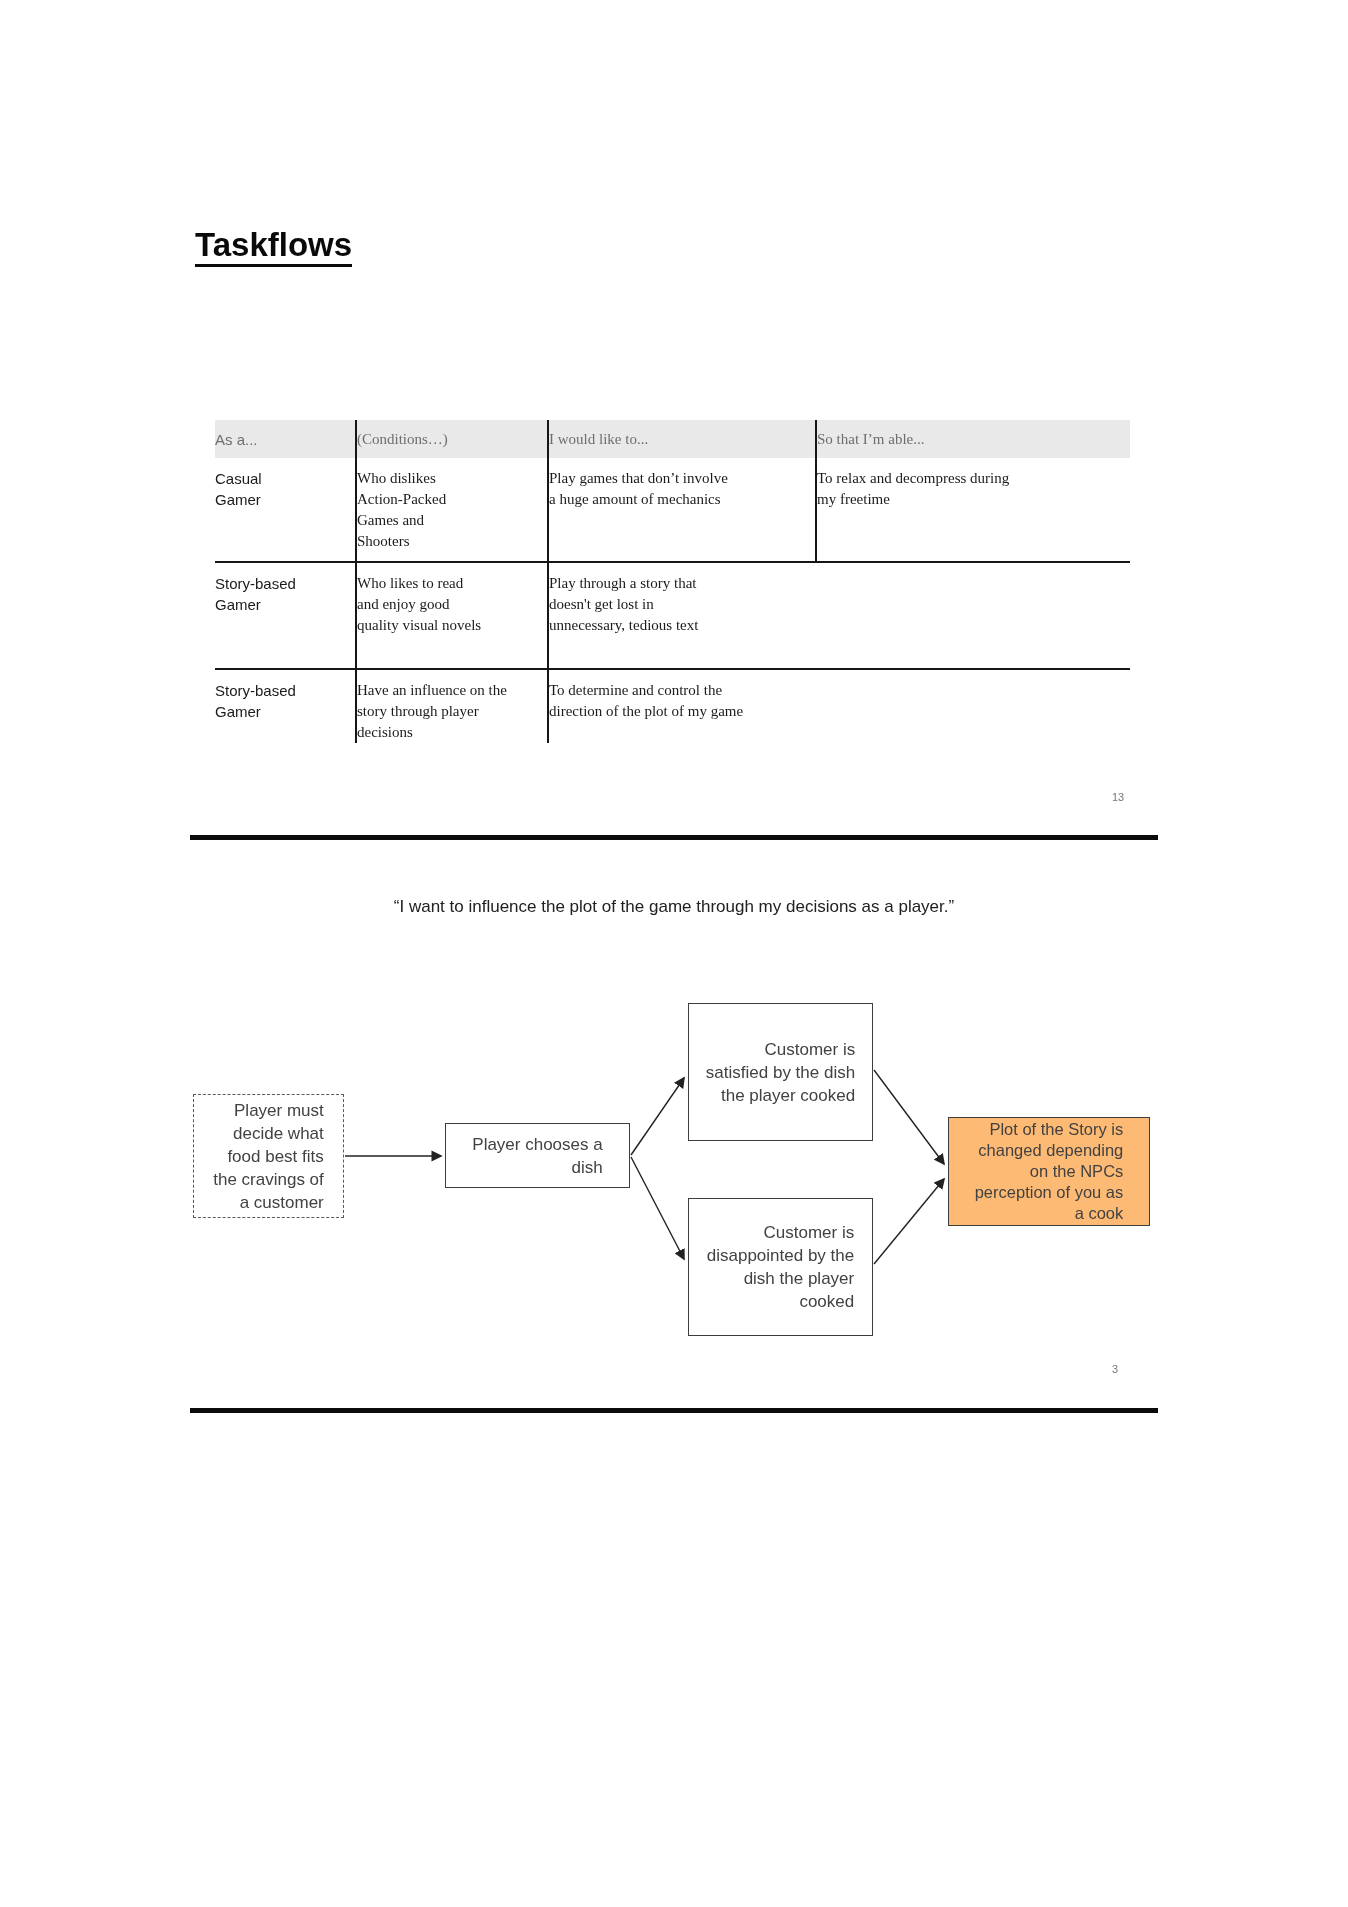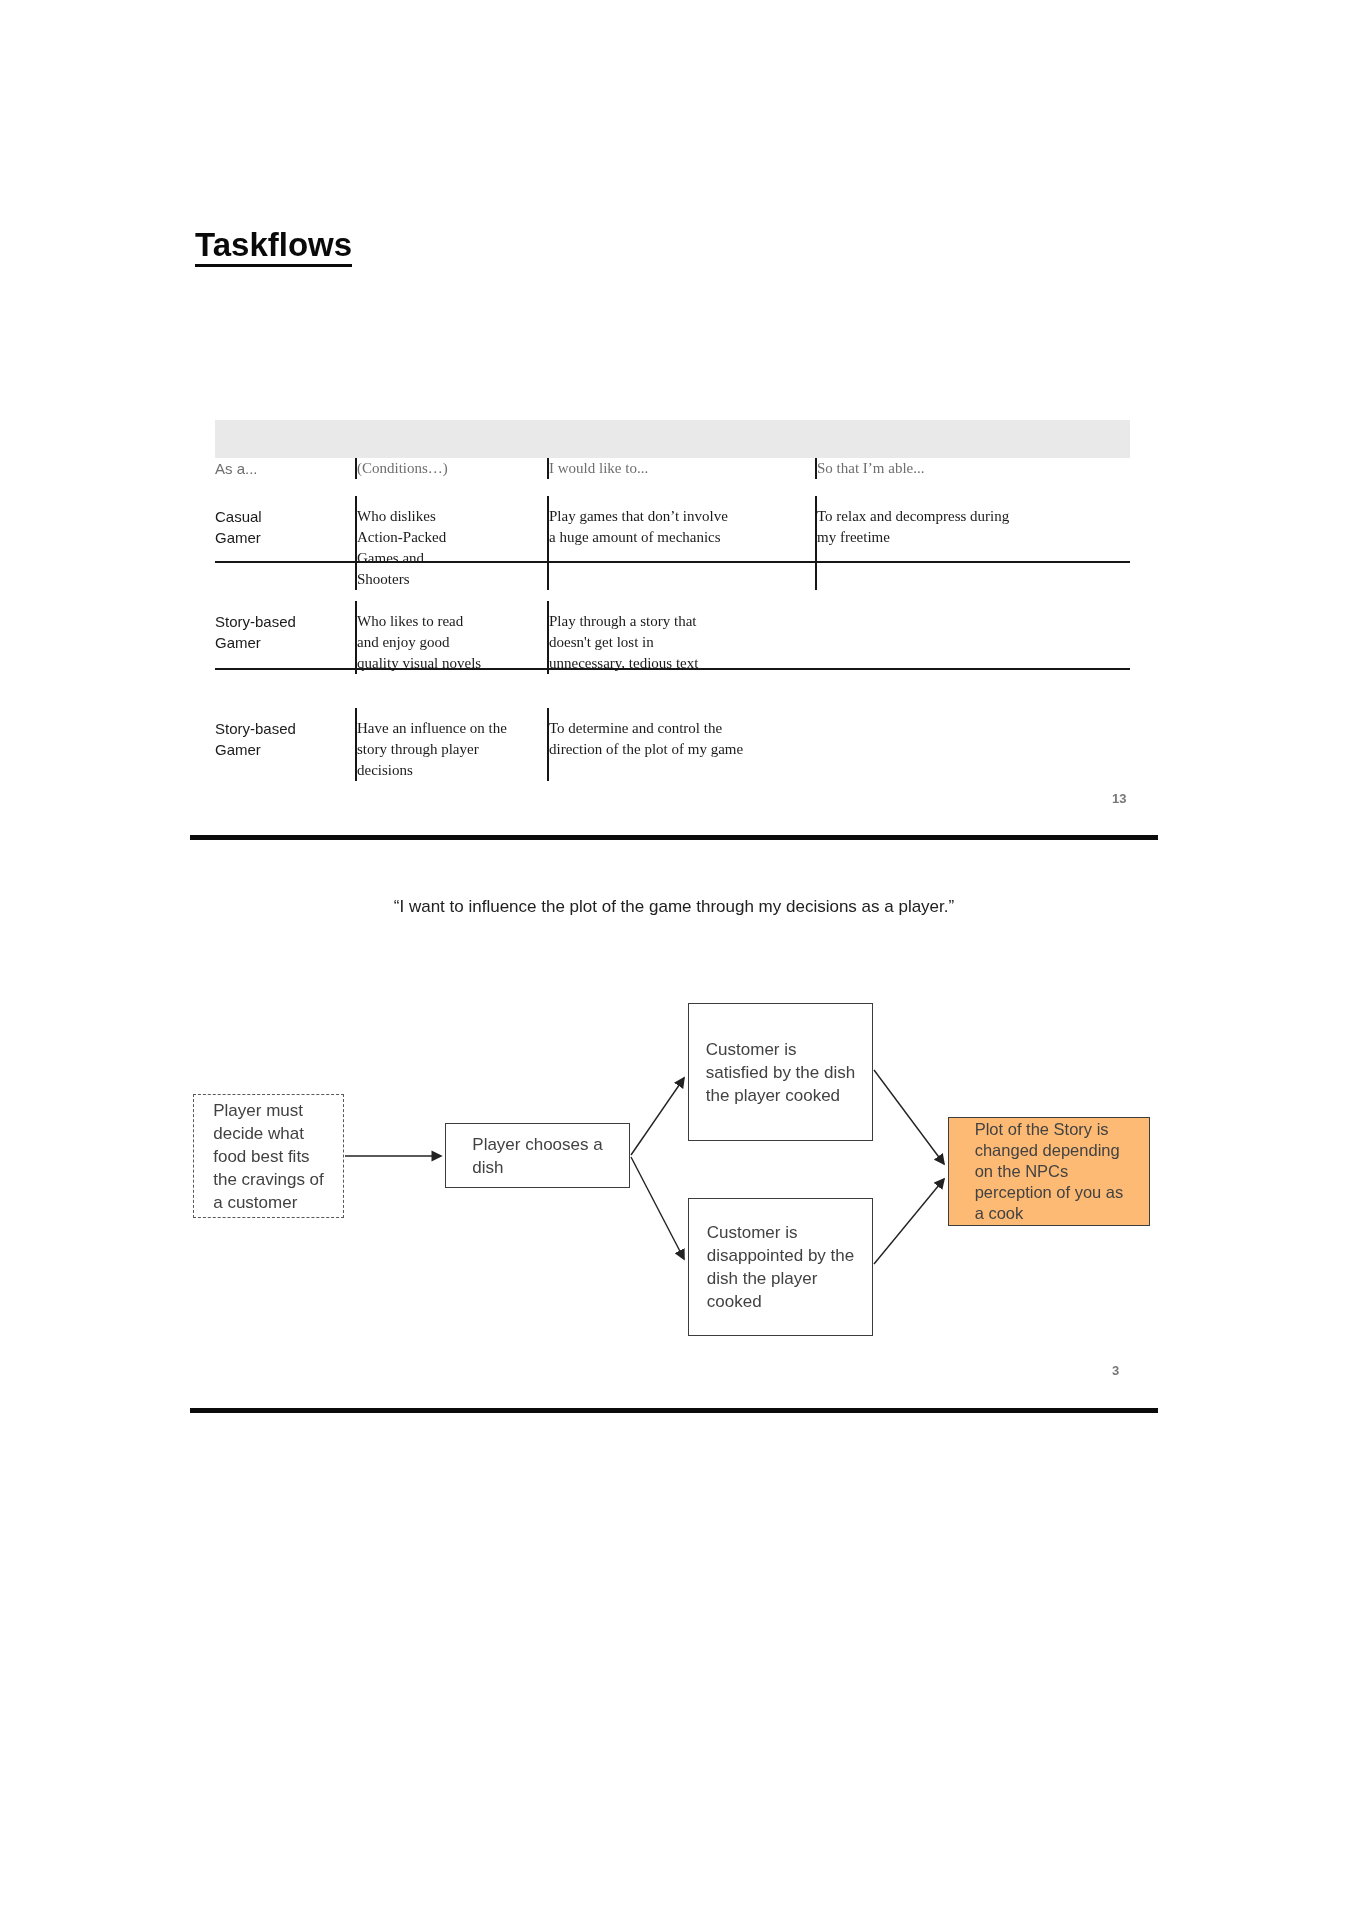--- a/index.html
+++ b/index.html
@@ -33,57 +33,56 @@
   .trow.thead {
     background: #e9e9e9;
     height: 38px;
     color: #6e6e6e;
   }
   .thead .tcell { display: flex; align-items: center; padding-top: 0; }
   .tcell {
     box-sizing: border-box;
     padding: 10px 10px 0 0;
     white-space: pre-line;
-    margin-top: 38px;
   }
   .tcell:nth-child(n+2) { border-left: 2px solid #161616; font-family: Liberation Serif, serif; }
   .trow.row1 { height: 105px; border-bottom: 2px solid #161616; }
   .trow.row2 { height: 107px; border-bottom: 2px solid #161616; }
   .trow.row3 { height: 58px; }
 
   
   .slide-divider {
     position: absolute; left: 190px; width: 968px; height: 5px;
     background: #0b0b0b;
   }
   .divider-1 { top: 835px; }
   .divider-2 { top: 1408px; }
   .page-num {
     position: absolute; left: 1112px; width: 30px;
-    font-size: 13px; color: #777777; text-align: left; font-weight: bold;
+    font-size: 11px; color: #777777; text-align: left;
   }
   .pn-13 { top: 791px; }
   .pn-14 { top: 1363px; }
 
   
   .quote {
     position: absolute; left: 190px; top: 897px; width: 968px;
     text-align: center;
     font-size: 17px; color: #212121;
   }
 
   
   .fbox {
     position: absolute;
     box-sizing: border-box;
     border: 1.5px solid #3d3d3d;
     background: #ffffff;
     color: #424242;
     font-size: 17px; line-height: 23px;
-    text-align: left;
+    text-align: right;
     white-space: pre-line;
     display: flex; align-items: center; justify-content: center;
   }
   .fbox.start {
     left: 193px; top: 1094px; width: 151px; height: 124px;
     border: 1px dashed #595959;
   }
   .fbox.choose   { left: 445px; top: 1123px; width: 185px; height: 65px; }
   .fbox.satisfied    { left: 688px; top: 1003px; width: 185px; height: 138px; }
   .fbox.disappointed { left: 688px; top: 1198px; width: 185px; height: 138px; }

